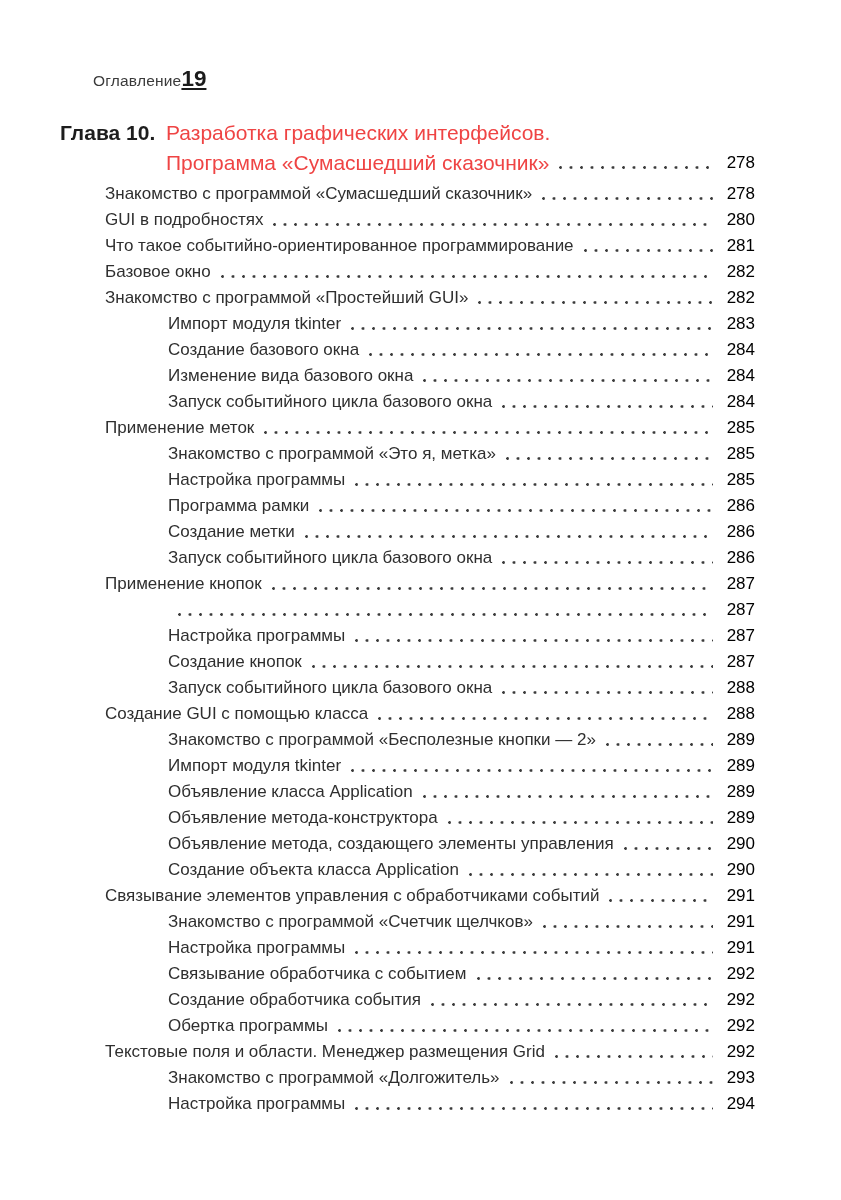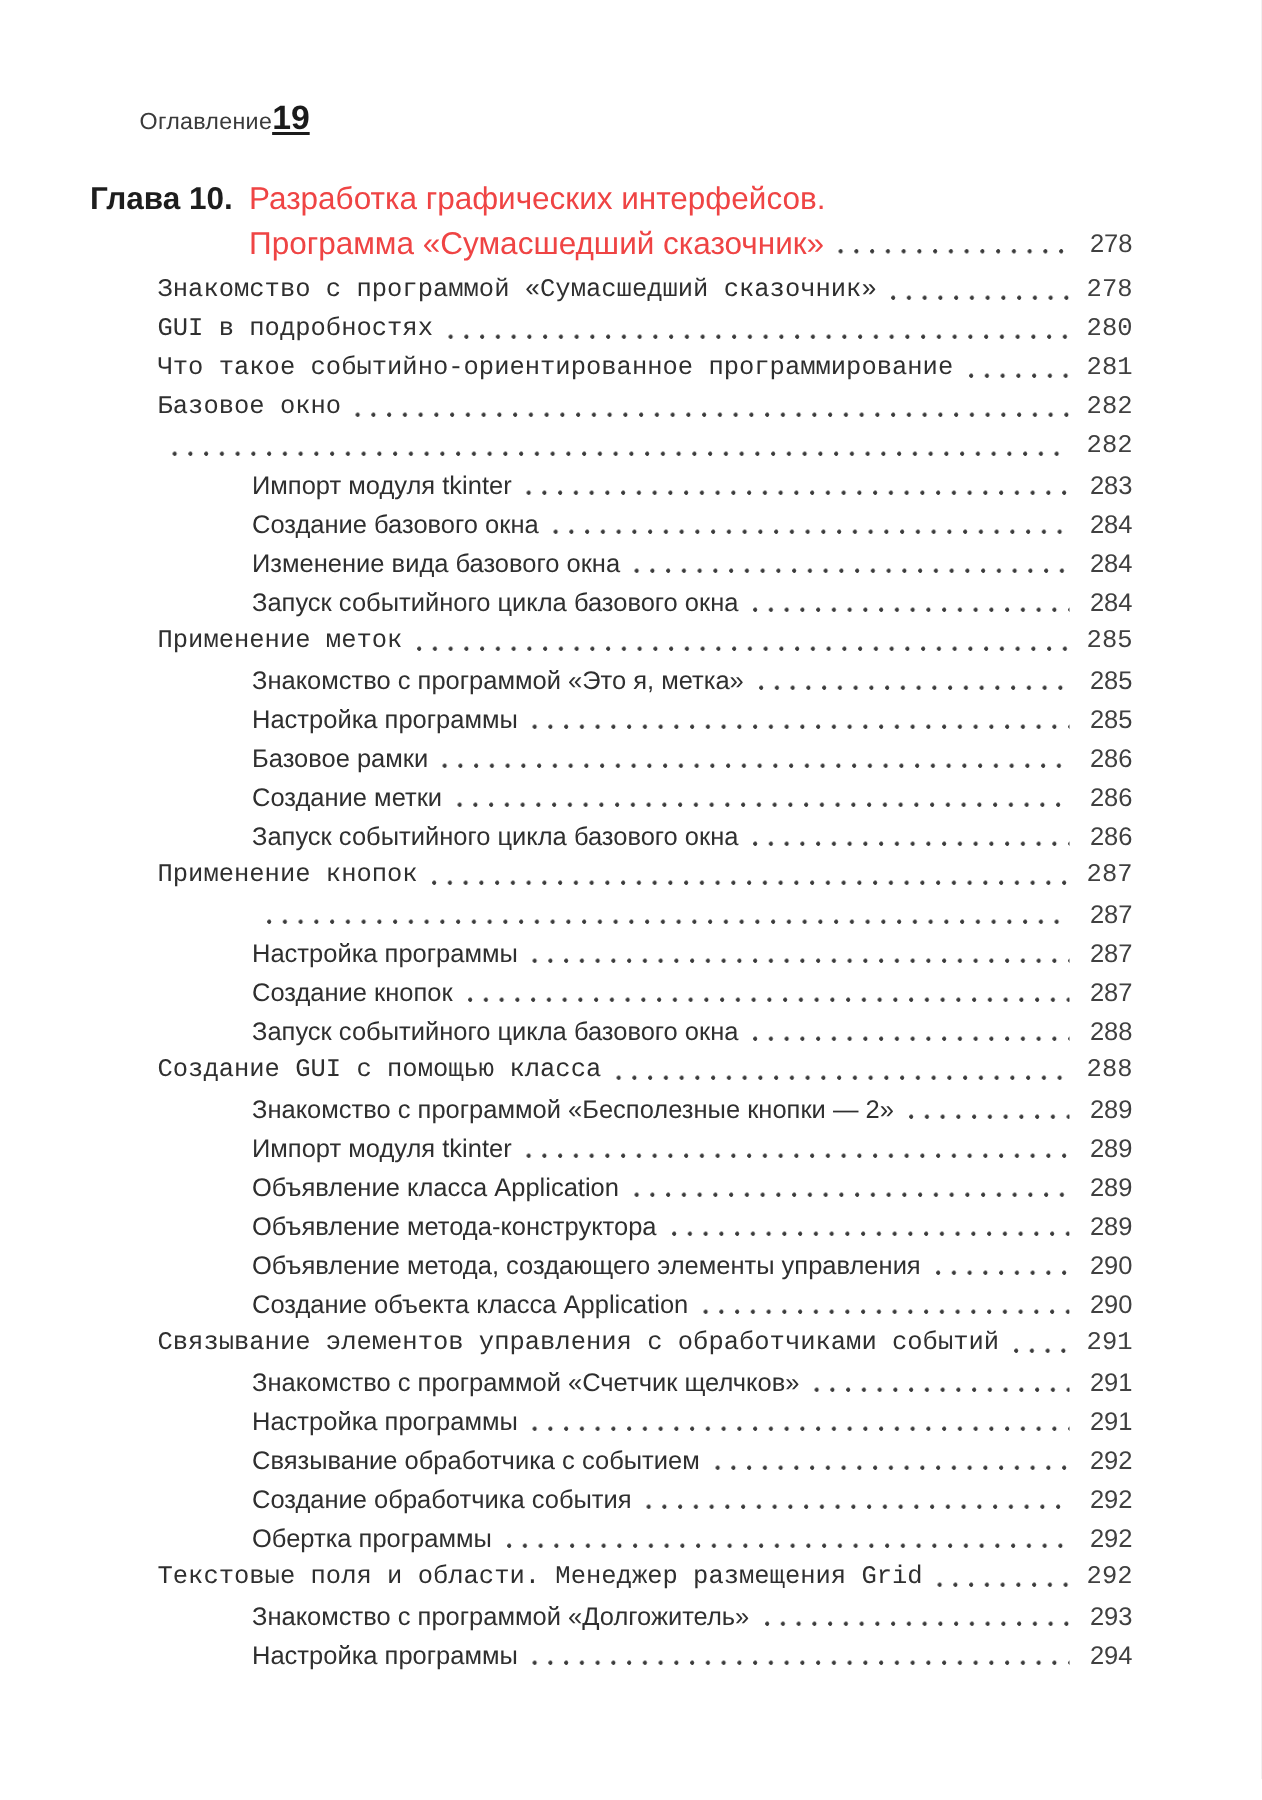--- a/index.html
+++ b/index.html
@@ -69,28 +69,28 @@
     font-size: 17px;
     line-height: 30px;
   }
 
   .entry {
     display: flex;
     font-size: 17px;
     line-height: 26px;
     white-space: nowrap;
   }
-  .entry.l1 { padding-left: 45px; font-family: Liberation Mono, monospace; }
+  .entry.l1 { padding-left: 45px; }
   .entry.l2 { padding-left: 108px; }
 
   .pg {
     flex: none;
     width: 40px;
     text-align: right;
-    color: #404040;
+    color: #000000;
   }
 
   
   .leader {
     flex: 1 1 auto;
     min-width: 14px;
     margin-left: 6px;
     margin-right: 2px;
     background-image: radial-gradient(circle at 1.5px 1.5px, #3b3b3b 1.2px, rgba(0,0,0,0) 1.55px);
     background-size: 10.5px 3px;
@@ -138,20 +138,21 @@
           <span class="title">Что такое событийно-ориентированное программирование</span>
           <span class="leader"></span>
           <span class="pg">281</span>
         </div>
         <div class="entry l1">
           <span class="title">Базовое окно</span>
           <span class="leader"></span>
           <span class="pg">282</span>
         </div>
         <div class="entry l1">
+          <span class="title">Знакомство с программой «Простейший GUI»</span>
           <span class="leader"></span>
           <span class="pg">282</span>
         </div>
         <div class="entry l2">
           <span class="title">Импорт модуля tkinter</span>
           <span class="leader"></span>
           <span class="pg">283</span>
         </div>
         <div class="entry l2">
           <span class="title">Создание базового окна</span>
@@ -177,21 +178,21 @@
           <span class="title">Знакомство с программой «Это я, метка»</span>
           <span class="leader"></span>
           <span class="pg">285</span>
         </div>
         <div class="entry l2">
           <span class="title">Настройка программы</span>
           <span class="leader"></span>
           <span class="pg">285</span>
         </div>
         <div class="entry l2">
-          <span class="title">Базовое рамки</span>
+          <span class="title">Программа рамки</span>
           <span class="leader"></span>
           <span class="pg">286</span>
         </div>
         <div class="entry l2">
           <span class="title">Создание метки</span>
           <span class="leader"></span>
           <span class="pg">286</span>
         </div>
         <div class="entry l2">
           <span class="title">Запуск событийного цикла базового окна</span>

